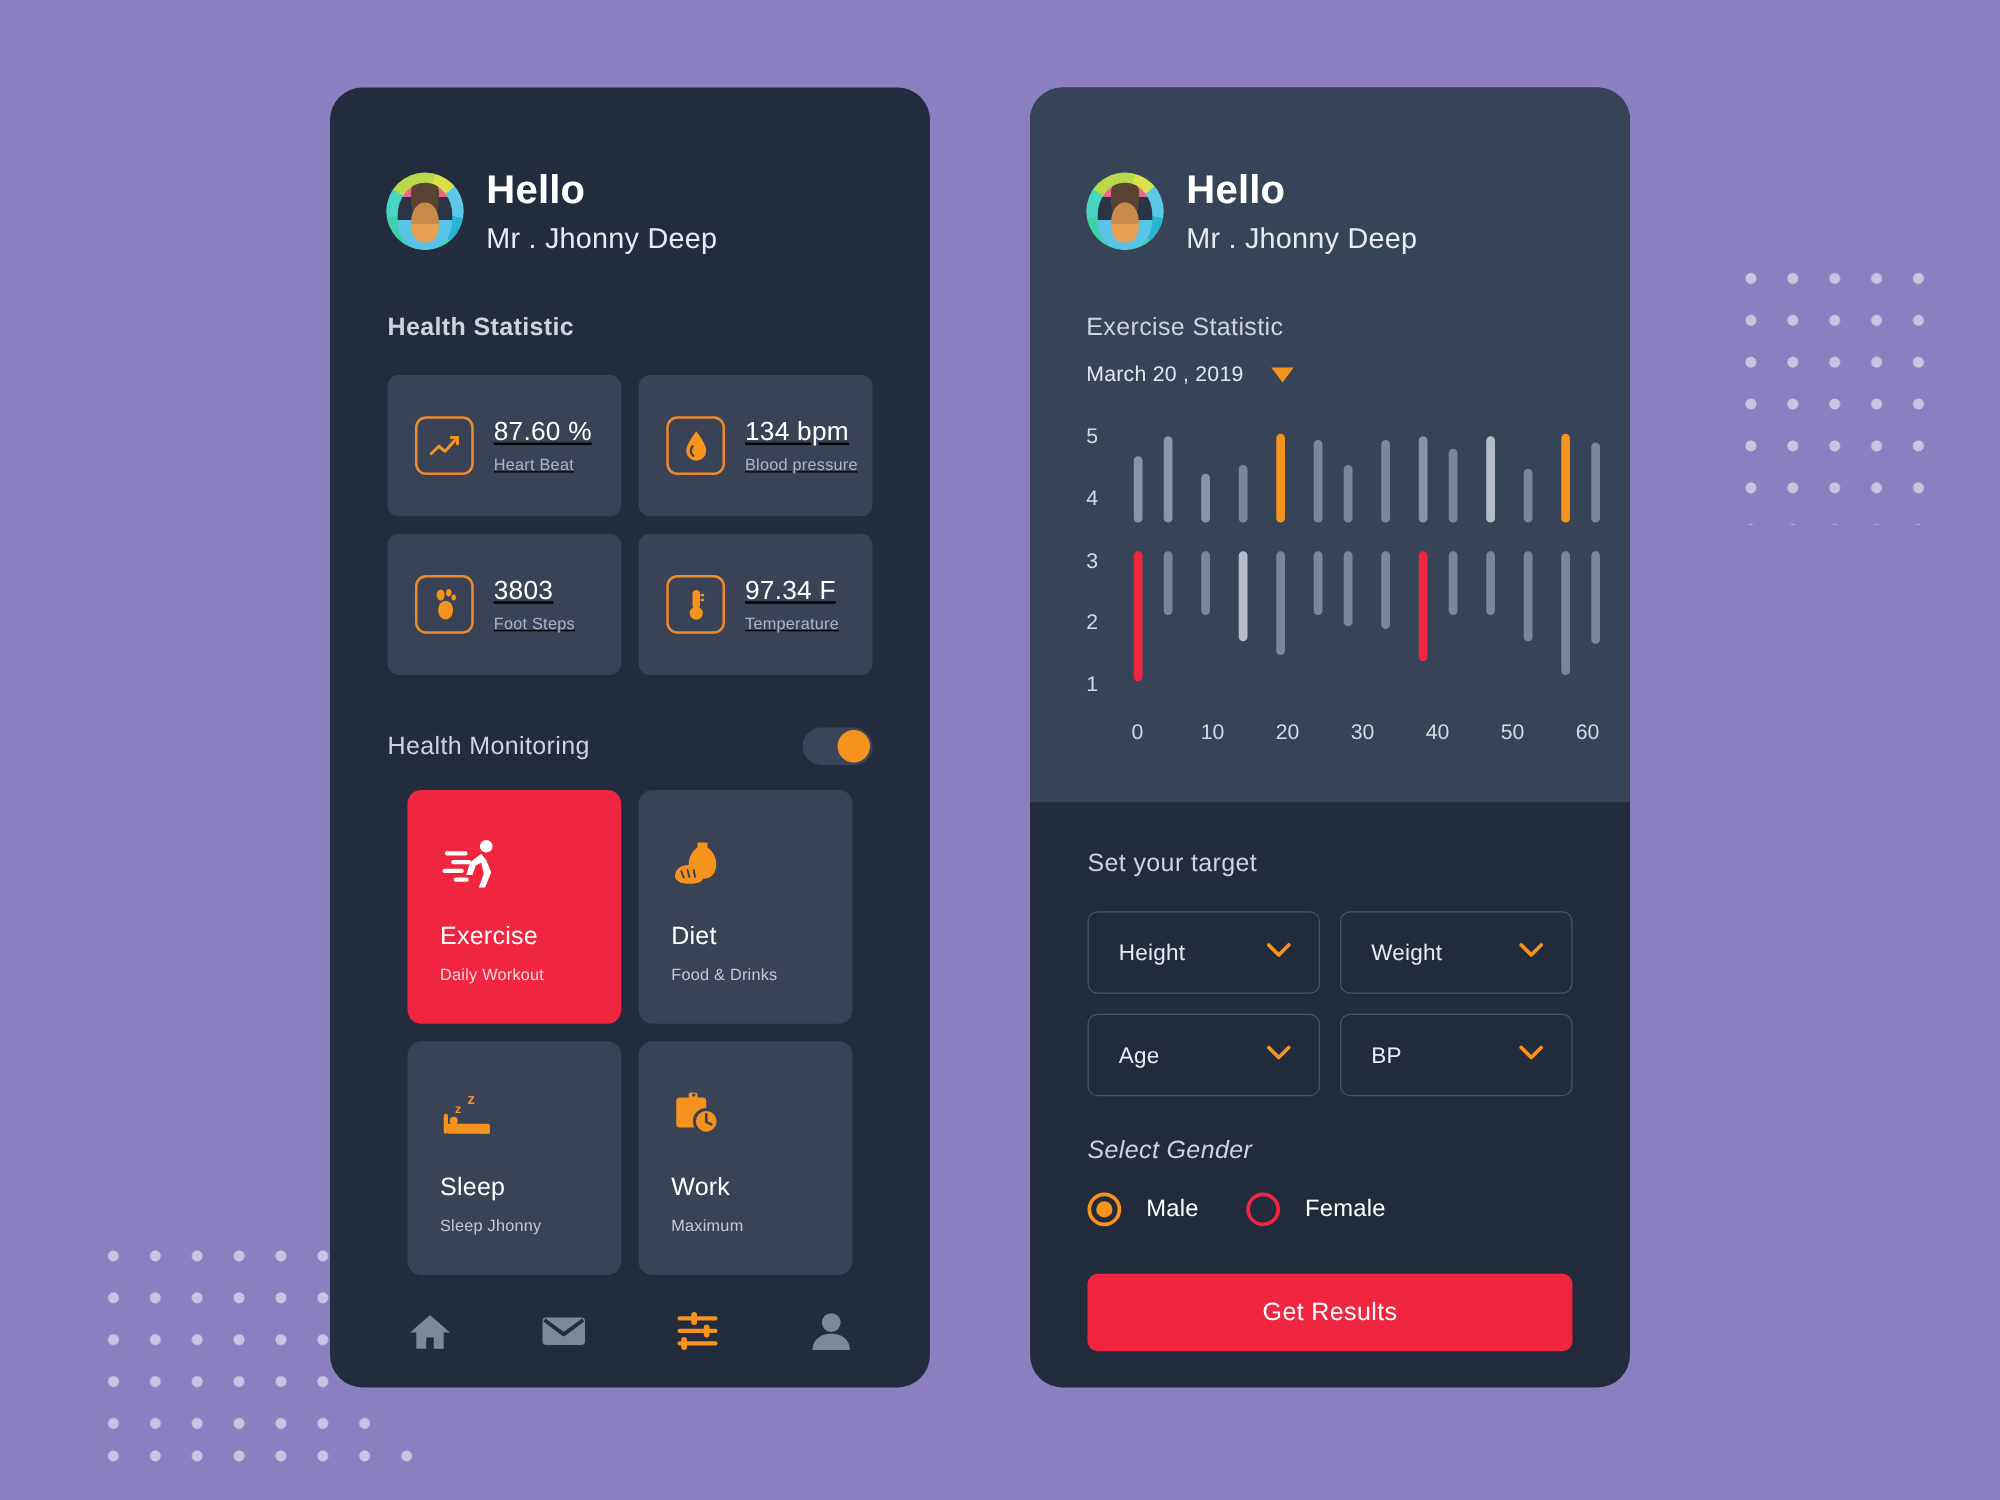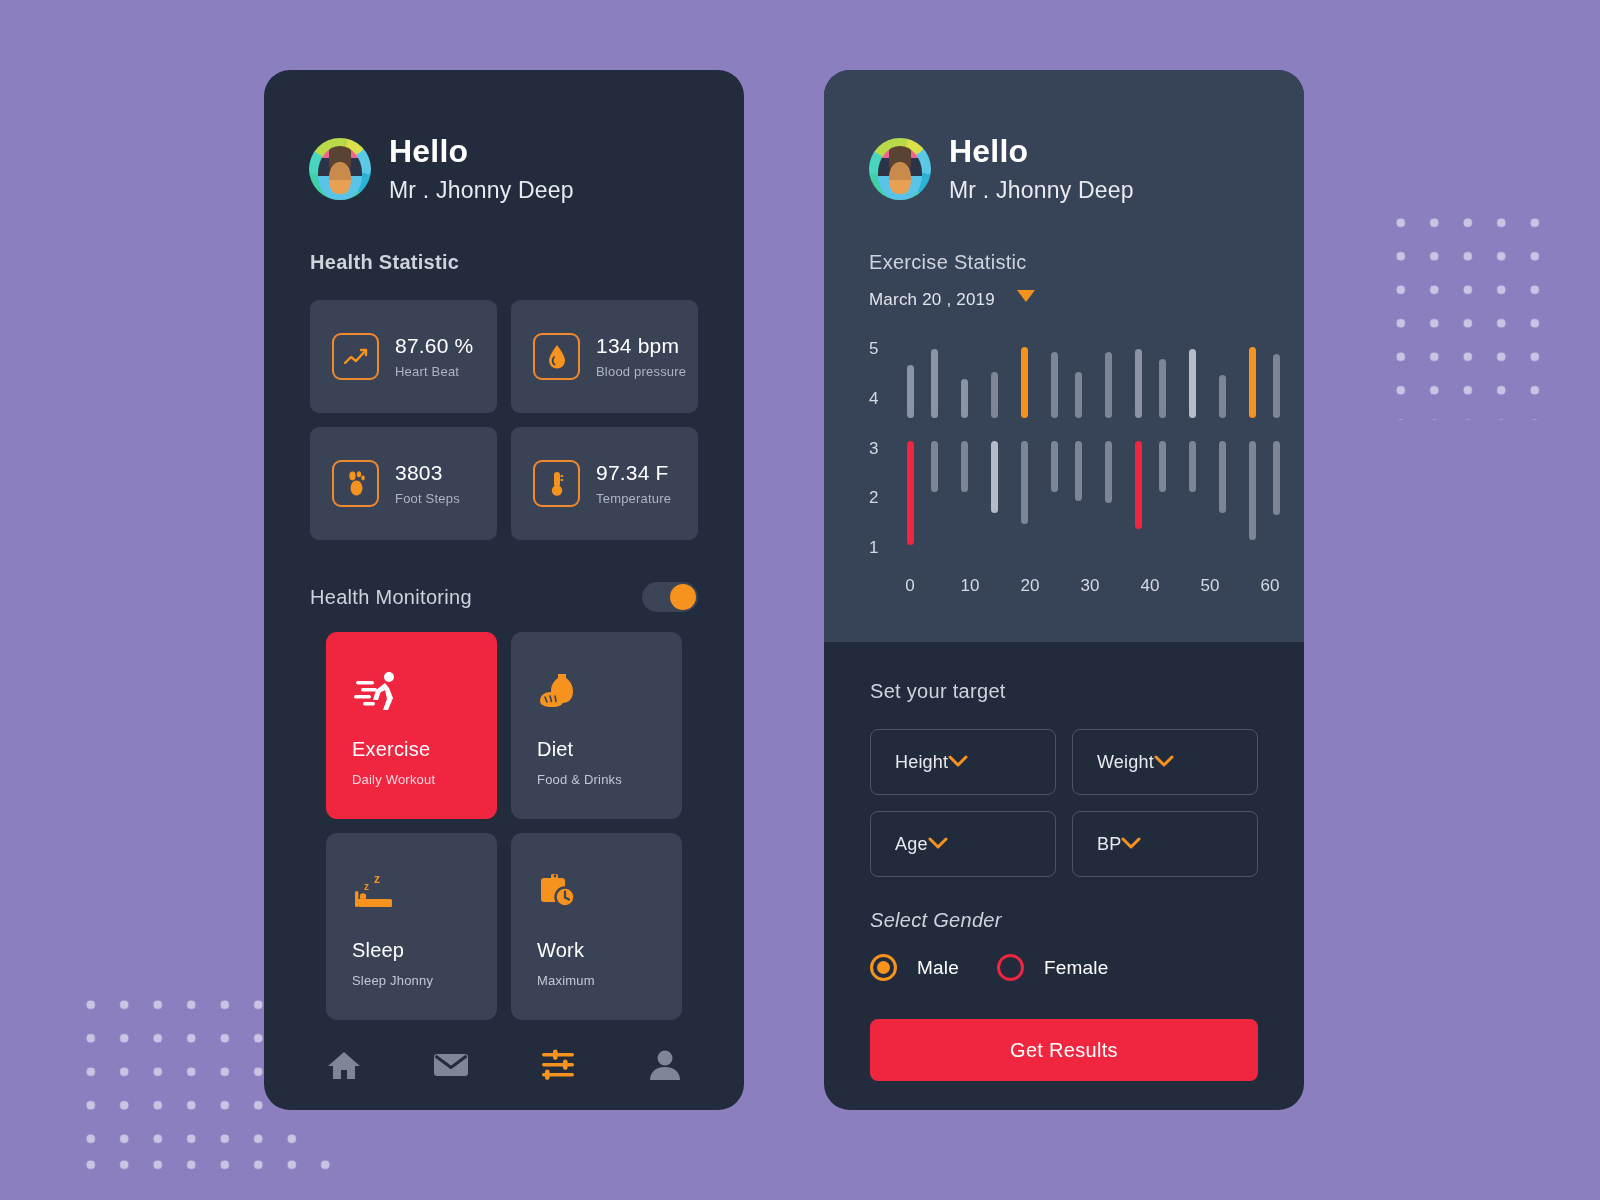--- a/index.html
+++ b/index.html
@@ -68,21 +68,21 @@
   .hdr-text { margin-left:18px; }
   .hello { font-size:32px; font-weight:bold; color:#ffffff; letter-spacing:.2px; line-height:1.1; }
   .uname { font-size:23px; color:#e8eaef; margin-top:8px; letter-spacing:.2px; }
 
   
   .sec-title { font-size:20px; color:#cfd3dc; padding-left:46px; letter-spacing:.3px; }
 
   
   .stat-grid {
     display:grid; grid-template-columns:1fr 1fr; gap:14px;
-    padding:0 46px; margin-top:26px;
+    padding:0 46px; margin-top:26px;text-decoration:underline;
   }
   .stat-card {
     background:#394355; border-radius:9px; height:113px;
     display:flex; align-items:center; padding-left:22px; gap:16px;
   }
   .stat-ico {
     width:47px; height:47px; border:2px solid #f08a2e; border-radius:9px;
     display:flex; align-items:center; justify-content:center; flex:none;
   }
   .stat-val { font-size:21px; color:#ffffff; font-weight:500; letter-spacing:.2px; }
@@ -119,21 +119,21 @@
   .navbar {
     position:absolute; left:0; bottom:0; width:100%; height:86px;
     display:flex; align-items:center; justify-content:space-around; padding:0 26px;
   }
   .navbtn { width:56px; height:46px; display:flex; align-items:center; justify-content:center; }
 
   
   .chart-panel { background:#374357; padding:64px 0 34px 0; }
   .chart-panel .sec-title { padding-left:45px; }
   .date-row {
-    display:flex; gap:22px;
+    display:flex; align-items:center; gap:22px;
     padding-left:45px; margin-top:16px;
   }
   .date-txt { font-size:17px; color:#e3e6ec; letter-spacing:.2px; }
   .caret-dn {
     width:0; height:0; border-left:9px solid transparent;
     border-right:9px solid transparent; border-top:12px solid #f6921e;
   }
   .chart-wrap { position:relative; margin-top:30px; height:268px; padding-left:45px; }
   .yaxis {
     position:absolute; left:45px; top:0; width:32px; height:216px;
@@ -145,21 +145,21 @@
   .xaxis {
     position:absolute; left:86px; right:16px; top:236px; height:24px;
   }
   .xtick { position:absolute; font-size:17px; color:#d6dae2; transform:translateX(-50%); }
 
   .target-panel { background:#212b3c; padding:38px 46px 0 46px; }
   .tg-title { font-size:20px; color:#cfd3dc; letter-spacing:.3px; }
   .dd-grid { display:grid; grid-template-columns:1fr 1fr; gap:16px; margin-top:26px; }
   .dropdown {
     height:66px; border:1px solid #4a5568; border-radius:8px;
-    display:flex; align-items:center; 
+    display:flex; align-items:center; justify-content:space-between;
     padding:0 22px 0 24px;
   }
   .dd-label { font-size:18px; color:#e8eaef; letter-spacing:.2px; }
   .gender-title { font-size:20px; color:#cfd3dc; margin-top:32px; letter-spacing:.3px;font-style:italic; }
   .gender-row { display:flex; align-items:center; margin-top:22px; }
   .radio { width:27px; height:27px; border-radius:50%; border:3px solid #f6921e;
            display:flex; align-items:center; justify-content:center; flex:none; }
   .radio .fill { width:13px; height:13px; border-radius:50%; background:#f6921e; }
   .radio.alt { border-color:#f0253f; }
   .g-label { font-size:19px; color:#ffffff; margin-left:20px; letter-spacing:.2px; }

